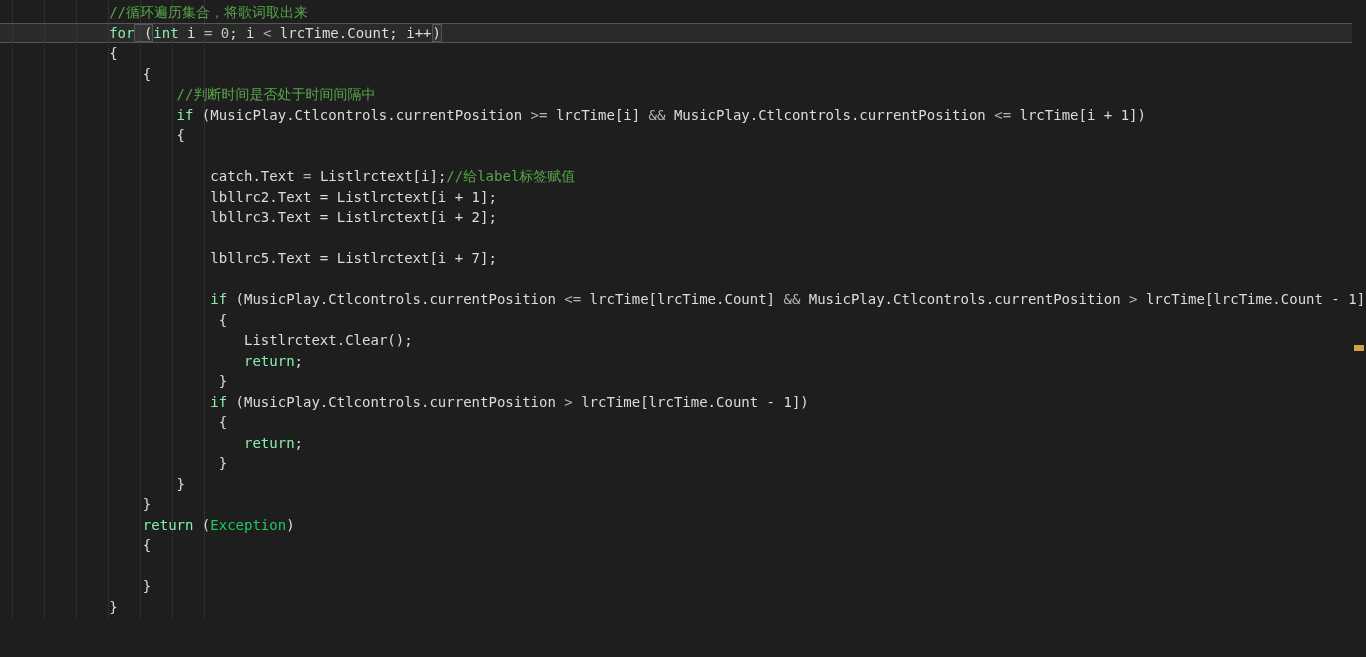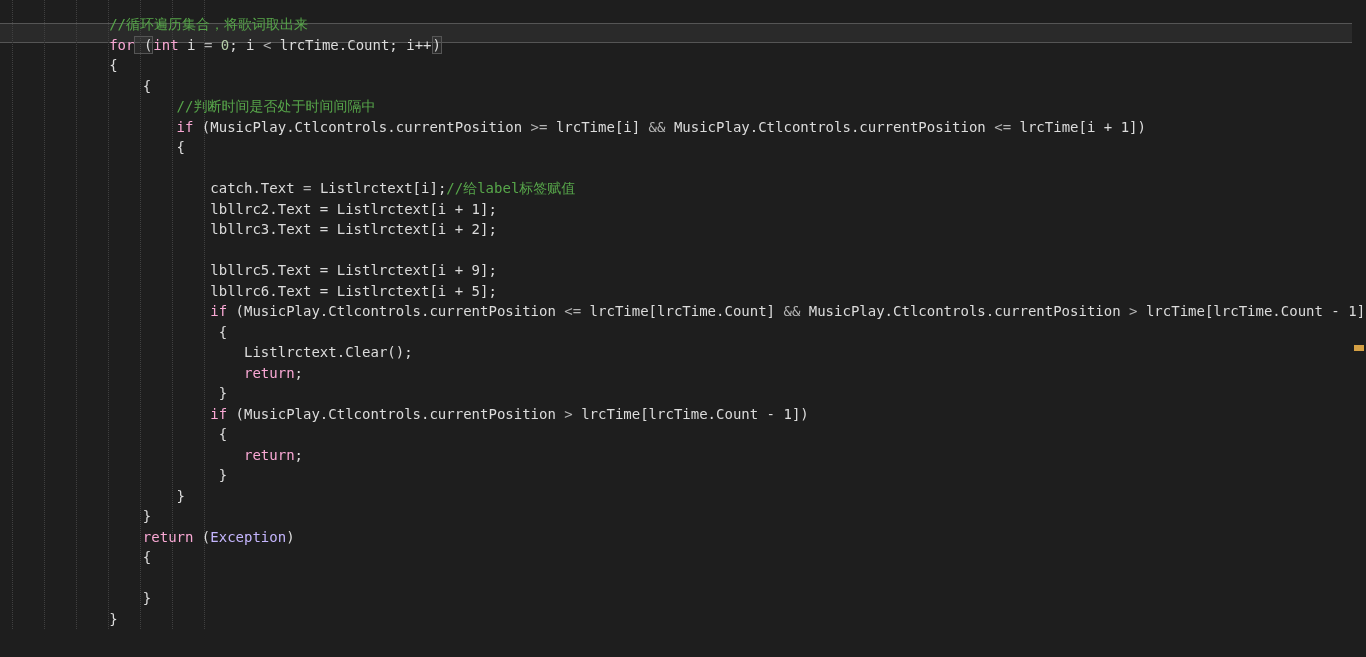--- a/index.html
+++ b/index.html
@@ -10,21 +10,21 @@
   font-size: 14px;
   line-height: 20.5px;
   width: 1366px;
   height: 657px;
   overflow: hidden;
   position: relative;
 }
 .editor {
   position: relative;
   padding-left: 8px;
-  padding-top: 14px;
+  padding-top: 2px;
 }
 .line {
   height: 20.5px;
   white-space: pre;
   position: relative;
 }
 .highlight-line {
   background: #2a2a2a;
   border-top: 1px solid #555;
   border-bottom: 1px solid #555;
@@ -46,22 +46,22 @@
   bottom: 0;
   z-index: 0;
 }
 .guide {
   position: absolute;
   top: 0;
   bottom: 0;
   border-left: 1px dotted #404040;
 }
 .tok-comment { color: #57A64A; }
-.tok-keyword { color: #f9a8d4; }
-.tok-type { color: #c4b5fd; }
+.tok-keyword { color: #86efac; }
+.tok-type { color: #22c55e; }
 .tok-number { color: #b5cea8; }
 .tok-ident { color: #dcdcdc; }
 .tok-punct { color: #dcdcdc; }
 .tok-op { color: #b4b4b4; }
 .bracket-hl {
   border: 1px solid #555;
   background: rgba(100,100,100,0.15);
 }
 .scrollbar-track {
   position: absolute;
@@ -102,22 +102,22 @@
 <div class="line"><span class="tok-ident">            </span><span class="tok-punct">{</span></div>
 <div class="line"><span class="tok-ident">                </span><span class="tok-punct">{</span></div>
 <div class="line"><span class="tok-ident">                    </span><span class="tok-comment">//判断时间是否处于时间间隔中</span></div>
 <div class="line"><span class="tok-ident">                    </span><span class="tok-keyword">if</span><span class="tok-ident"> (MusicPlay.Ctlcontrols.currentPosition </span><span class="tok-op">&gt;=</span><span class="tok-ident"> lrcTime[i] </span><span class="tok-op">&amp;&amp;</span><span class="tok-ident"> MusicPlay.Ctlcontrols.currentPosition </span><span class="tok-op">&lt;=</span><span class="tok-ident"> lrcTime[i + 1])</span></div>
 <div class="line"><span class="tok-ident">                    </span><span class="tok-punct">{</span></div>
 <div class="line"><span></span></div>
 <div class="line"><span class="tok-ident">                        </span><span class="tok-ident">catch.Text </span><span class="tok-op">=</span><span class="tok-ident"> Listlrctext[i];</span><span class="tok-comment">//给label标签赋值</span></div>
 <div class="line"><span class="tok-ident">                        </span><span class="tok-ident">lbllrc2.Text = Listlrctext[i + 1];</span></div>
 <div class="line"><span class="tok-ident">                        </span><span class="tok-ident">lbllrc3.Text = Listlrctext[i + 2];</span></div>
 <div class="line"><span class="tok-ident">                        </span></div>
-<div class="line"><span class="tok-ident">                        </span><span class="tok-ident">lbllrc5.Text = Listlrctext[i + 9];</span></div>
-<div class="line"><span class="tok-ident">                        </span><span class="tok-ident">lbllrc6.Text = Listlrctext[i + 5];</span></div>
+<div class="line"><span class="tok-ident">                        </span><span class="tok-ident">lbllrc5.Text = Listlrctext[i + 7];</span></div>
+<div class="line"><span class="tok-ident">                        </span></div>
 <div class="line"><span class="tok-ident">                        </span><span class="tok-keyword">if</span><span class="tok-ident"> (MusicPlay.Ctlcontrols.currentPosition </span><span class="tok-op">&lt;=</span><span class="tok-ident"> lrcTime[lrcTime.Count] </span><span class="tok-op">&amp;&amp;</span><span class="tok-ident"> MusicPlay.Ctlcontrols.currentPosition </span><span class="tok-op">&gt;</span><span class="tok-ident"> lrcTime[lrcTime.Count - 1])</span></div>
 <div class="line"><span class="tok-ident">                         </span><span class="tok-punct">{</span></div>
 <div class="line"><span class="tok-ident">                            </span><span class="tok-ident">Listlrctext.Clear();</span></div>
 <div class="line"><span class="tok-ident">                            </span><span class="tok-keyword">return</span><span class="tok-punct">;</span></div>
 <div class="line"><span class="tok-ident">                         </span><span class="tok-punct">}</span></div>
 <div class="line"><span class="tok-ident">                        </span><span class="tok-keyword">if</span><span class="tok-ident"> (MusicPlay.Ctlcontrols.currentPosition </span><span class="tok-op">&gt;</span><span class="tok-ident"> lrcTime[lrcTime.Count - 1])</span></div>
 <div class="line"><span class="tok-ident">                         </span><span class="tok-punct">{</span></div>
 <div class="line"><span class="tok-ident">                            </span><span class="tok-keyword">return</span><span class="tok-punct">;</span></div>
 <div class="line"><span class="tok-ident">                         </span><span class="tok-punct">}</span></div>
 <div class="line"><span class="tok-ident">                    </span><span class="tok-punct">}</span></div>

